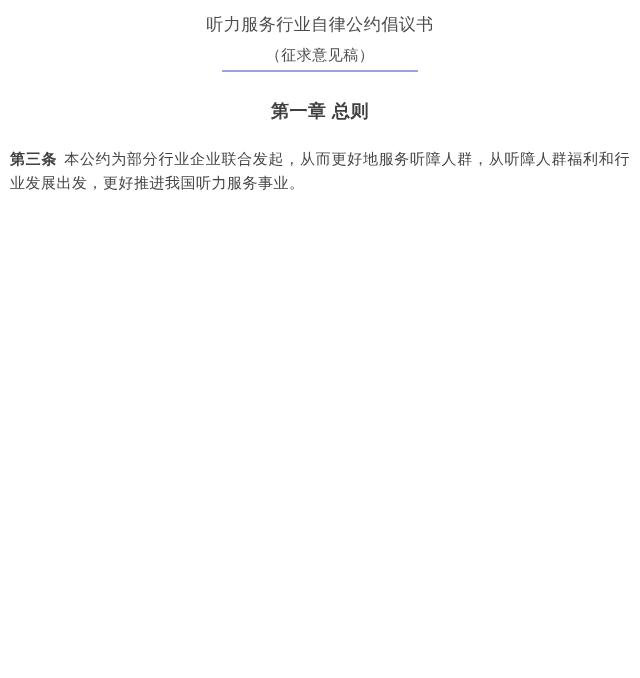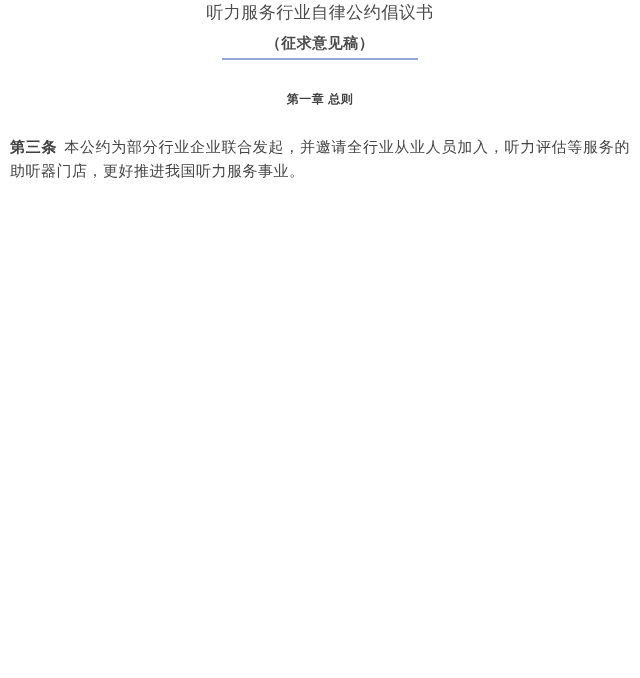--- a/index.html
+++ b/index.html
@@ -10,35 +10,35 @@
   body {
     width: 640px;
     height: 678px;
     overflow: hidden;
     font-family: "Liberation Sans", "DejaVu Sans", sans-serif;
     color: #454545;
   }
   .doc {
     box-sizing: border-box;
     width: 640px;
-    padding: 0 10px 0 10px;
+    padding: 12px 10px 0 10px;
   }
   .doc-title {
     margin: 0;
     font-size: 17px;
     font-weight: 400;
     line-height: 26px;
     text-align: center;
     color: #4c4c4c;
     letter-spacing: 0.5px;
   }
   .doc-subtitle {
     margin: 5px 0 0 0;
     font-size: 15px;
-    font-weight: 700;
+    font-weight: 400;
     line-height: 24px;
     text-align: center;
     color: #4c4c4c;
     letter-spacing: 0.5px;
   }
   .title-divider {
     width: 196px;
     height: 2px;
     margin: 3px auto 27px auto;
     border: none;
@@ -49,21 +49,21 @@
     line-height: 24px;
     letter-spacing: 0.5px;
     text-align: justify;
     color: #454545;
   }
   .body-para.pre-chapter {
     margin-bottom: 49px;
   }
   .chapter-heading {
     margin: 0 0 24px 0;
-    font-size: 12px;
+    font-size: 18px;
     font-weight: 700;
     line-height: 24px;
     text-align: center;
     letter-spacing: 0.5px;
     color: #404040;
   }
   .article-label {
     font-weight: 700;
     margin-right: 7px;
     color: #404040;
@@ -83,17 +83,17 @@
 
   <div class="title-divider" style="background: rgb(148, 167, 213);"></div>
 
 
 
   <h2 class="chapter-heading">第一章 总则</h2>
 
 
 
   <p class="body-para article-para">
-    <strong class="article-label">第三条</strong><span>本公约为部分行业企业联合发起，并邀请全行业从业人员加入，听力评估等服务的助听器门店，更好推进我国听力服务事业。</span>
+    <strong class="article-label">第三条</strong><span>本公约为部分行业企业联合发起，从而更好地服务听障人群，从听障人群福利和行业发展出发，更好推进我国听力服务事业。</span>
   </p>
 
 
 </div>
 
 </body></html>

